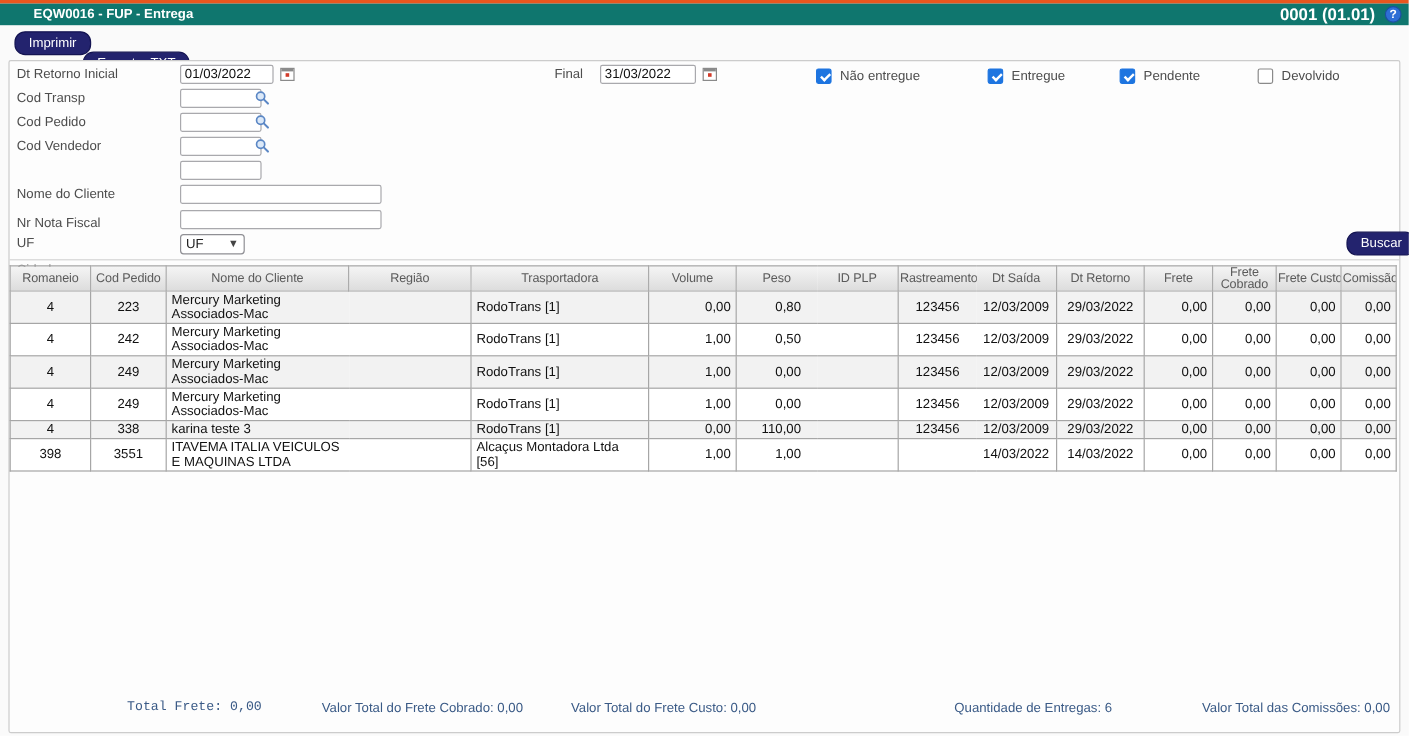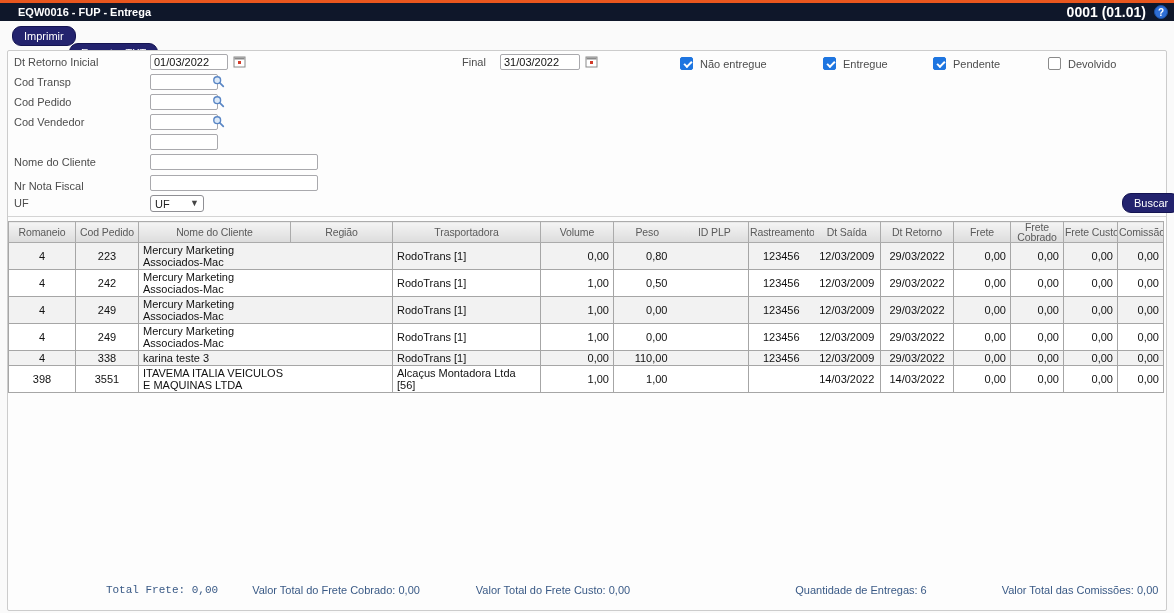--- a/index.html
+++ b/index.html
@@ -2,22 +2,22 @@
 <html><head>
 <meta charset="utf-8">
 <style>
   * { box-sizing: border-box; margin: 0; padding: 0; }
   html,body { width:1174px; height:613px; overflow:hidden; }
   body { font-family:"Liberation Sans", sans-serif; font-size:11px; background:#fafafa; }
   .page { position:relative; width:1174px; height:613px; }
 
   
   .orange-strip { position:absolute; left:0; top:0; width:1174px; height:3px; background:#e8561e; }
-  .titlebar { position:absolute; left:0; top:3px; width:1174px; height:18px; background:#0f172a;
-              color:#fff; display:flex; align-items:center; padding:0 6px 0 18px; }
+  .titlebar { position:absolute; left:0; top:3px; width:1174px; height:18px; background:#0f766e;
+              color:#fff; display:flex; align-items:center; padding:0 6px 0 28px; }
   .titlebar .title { font-weight:bold; font-size:11px; }
   .titlebar .spacer { flex:1; }
   .titlebar .version { font-weight:bold; font-size:14px; margin-right:8px; }
   .help-btn { width:14px; height:14px; border-radius:50%; background:#2e6ed5; border:1px solid #1c4fa0;
               color:#fff; font-size:10px; font-weight:bold; display:flex; align-items:center; justify-content:center; cursor:default; }
 
   
   .pill-btn { position:absolute; background:#23236e; border:1px solid #141452; border-radius:9px;
               color:#fff; font-size:11px; padding:3px 11px; line-height:12px; cursor:default; }
   .btn-imprimir { left:12px; top:26px; }
@@ -58,21 +58,21 @@
   table.grid tbody tr:nth-child(odd)  { background:#f2f2f2; }
   table.grid tbody tr:nth-child(even) { background:#ffffff; }
   table.grid .no-left { border-left-style:hidden; }
   table.grid td.al-c { text-align:center; }
   table.grid td.al-r { text-align:right; }
   table.grid td.al-l { text-align:left; }
   table.grid td.pad-peso { padding-right:13px; }
 
   
   .total { position:absolute; top:584px; transform:translateX(-50%); color:#3a5a86; font-size:11px; white-space:nowrap; }
-  .t1 { left:162px;font-family:Liberation Mono, monospace; } .t2 { left:336px; } .t3 { left:553px; } .t4 { left:861px; } .t5 { left:1080px; }
+  .t1 { left:162px;font-family:Liberation Mono, monospace; } .t2 { left:352px; } .t3 { left:553px; } .t4 { left:861px; } .t5 { left:1080px; }
 </style>
 </head>
 <body>
 
 <div class="page">
 
   <div class="orange-strip"></div>
 
   <div class="titlebar">
     <span class="title">EQW0016 - FUP - Entrega</span>

